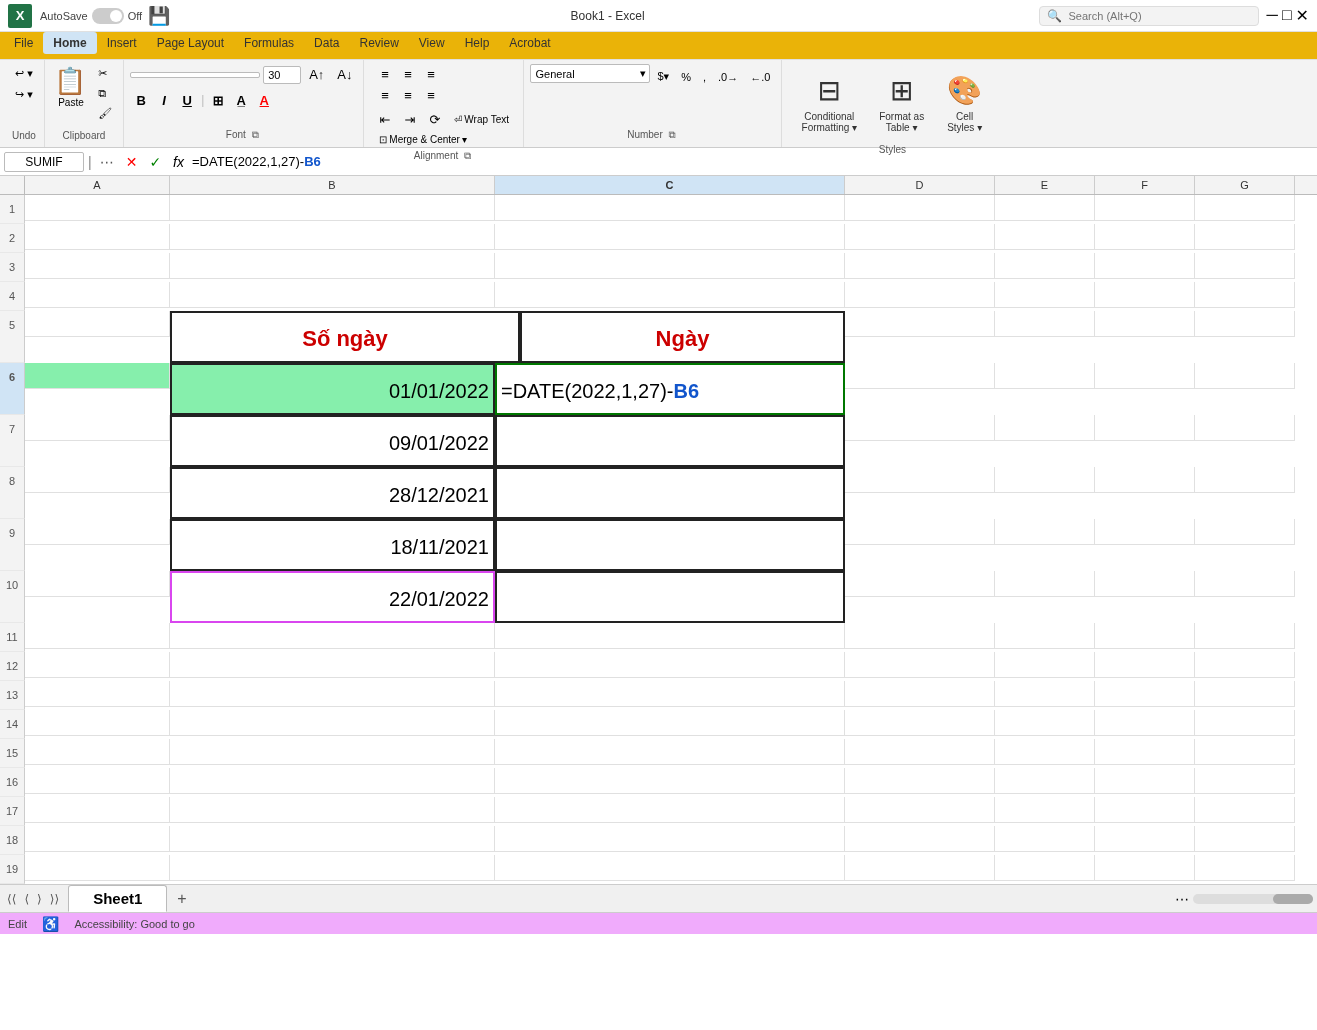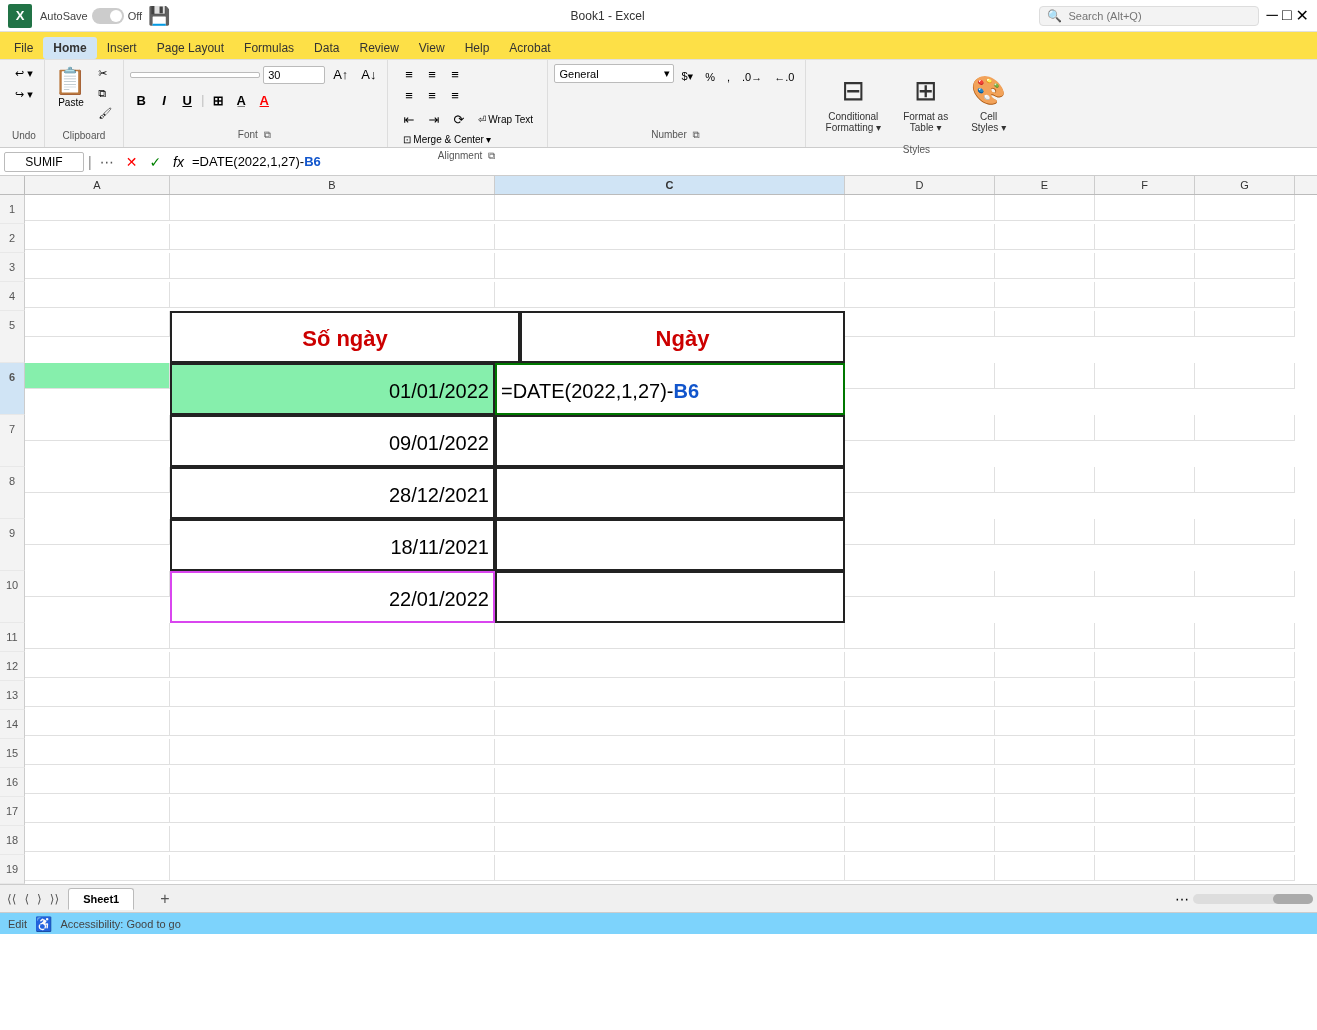--- a/index.html
+++ b/index.html
@@ -13,21 +13,21 @@
     #titlebar .excel-logo { width: 24px; height: 24px; background: #217346; color: #fff; font-weight: bold; font-size: 13px; display: flex; align-items: center; justify-content: center; border-radius: 2px; margin-right: 8px; }
     #titlebar .autosave { display: flex; align-items: center; gap: 4px; font-size: 11px; color: #444; }
     #titlebar .toggle { background: #ccc; border-radius: 10px; width: 32px; height: 16px; display: flex; align-items: center; padding: 2px; }
     #titlebar .toggle-knob { width: 12px; height: 12px; background: #fff; border-radius: 50%; margin-left: auto; }
     #titlebar .title { flex: 1; text-align: center; font-size: 12px; color: #333; }
     #titlebar .search-box { display: flex; align-items: center; background: #f3f3f3; border: 1px solid #ddd; border-radius: 4px; padding: 2px 8px; width: 220px; gap: 6px; }
     #titlebar .search-box input { background: none; border: none; outline: none; font-size: 11px; width: 160px; color: #555; }
 
     
     #menubar {
-      display: flex; align-items: flex-end; background: #fde047; height: 28px;
+      display: flex; align-items: flex-start; background: #eab308; height: 28px;
       padding: 0 4px; border-bottom: 1px solid #e0e0e0;
     }
     #menubar .menu-item { padding: 4px 10px; font-size: 12px; color: #333; cursor: pointer; border-radius: 3px; }
     #menubar .menu-item.active { background: #d0e4f5; font-weight: 600; }
 
     
     #ribbon {
       background: #f3f3f3; border-bottom: 1px solid #ccc;
       display: flex; align-items: stretch; padding: 0 4px; height: 88px;
     }
@@ -38,21 +38,21 @@
     .ribbon-group-content { display: flex; align-items: flex-start; flex: 1; gap: 2px; }
     .ribbon-group-label { font-size: 10px; color: #555; margin-top: 2px; padding-bottom: 2px; }
 
     
     .undo-group { flex-direction: column; gap: 2px; }
     .undo-row { display: flex; gap: 2px; }
     .small-btn { display: flex; align-items: center; gap: 2px; padding: 2px 4px; border-radius: 2px; cursor: pointer; font-size: 11px; border: 1px solid transparent; }
 
     
     .font-name-box { border: 1px solid #bbb; border-radius: 2px; padding: 2px 4px; font-size: 11px; width: 130px; background: #fff; }
-    .font-size-box { border: 1px solid #bbb; border-radius: 2px; padding: 2px 4px; font-size: 11px; width: 62px; background: #fff; }
+    .font-size-box { border: 1px solid #bbb; border-radius: 2px; padding: 2px 4px; font-size: 11px; width: 38px; background: #fff; }
     .font-row { display: flex; gap: 3px; align-items: center; margin-bottom: 3px; }
     .font-format-row { display: flex; gap: 2px; align-items: center; }
 
     
     .align-grid { display: grid; grid-template-columns: repeat(3, 22px); gap: 1px; }
     .align-btn { width: 22px; height: 20px; display: flex; align-items: center; justify-content: center; border: 1px solid transparent; border-radius: 2px; cursor: pointer; font-size: 13px; }
     .wrap-merge-row { display: flex; gap: 3px; align-items: center; }
     .wrap-btn { display: flex; align-items: center; gap: 2px; font-size: 10px; padding: 2px 4px; border-radius: 2px; cursor: pointer; border: 1px solid transparent; }
 
     
@@ -115,34 +115,34 @@
     .col-e { width: 100px; min-width: 100px; }
     .col-f { width: 100px; min-width: 100px; }
     .col-g { width: 100px; min-width: 100px; }
 
     
     #sheettabs {
       display: flex; align-items: center; background: #f0f0f0;
       border-top: 1px solid #ccc; height: 28px; padding: 0 4px;
     }
     .sheet-tab {
-      padding: 4px 14px; font-size: 11px; border: 1px solid #bbb;
+      padding: 4px 24px; font-size: 15px; border: 1px solid #bbb;
       border-bottom: none; border-radius: 3px 3px 0 0;
-      background: #fff; cursor: pointer; margin-right: 18px;
+      background: #fff; cursor: pointer; margin-right: 2px;
     }
     .sheet-tab.active { background: #fff; border-bottom: 1px solid #fff; font-weight: 600; }
     .add-sheet { font-size: 16px; cursor: pointer; padding: 0 8px; color: #555; }
     .nav-arrows { display: flex; gap: 2px; margin-right: 6px; color: #555; }
     .nav-arrow { font-size: 12px; cursor: pointer; padding: 2px 3px; }
 
     
     #statusbar {
-      display: flex; align-items: center; background: #7dd3fc;
+      display: flex; align-items: center; background: #f0abfc;
       border-top: 1px solid #ccc; height: 22px; padding: 0 8px;
-      font-size: 11px; color: #444; gap: 8px;
+      font-size: 11px; color: #444; gap: 15px;
     }
     .scrollbar-h { width: 120px; height: 10px; background: #ddd; border-radius: 5px; position: relative; }
     .scrollbar-thumb { width: 40px; height: 10px; background: #aaa; border-radius: 5px; position: absolute; right: 0; }
 
     .formula-text { color: #000; }
     .formula-blue { color: #1155cc; font-weight: bold; text-align: right; }
     .header-red { color: #cc0000; font-weight: bold; font-size: 22px; }
 
     .ribbon-expand { font-size: 10px; align-self: flex-end; cursor: pointer; color: #555; padding: 1px 3px; }
 

